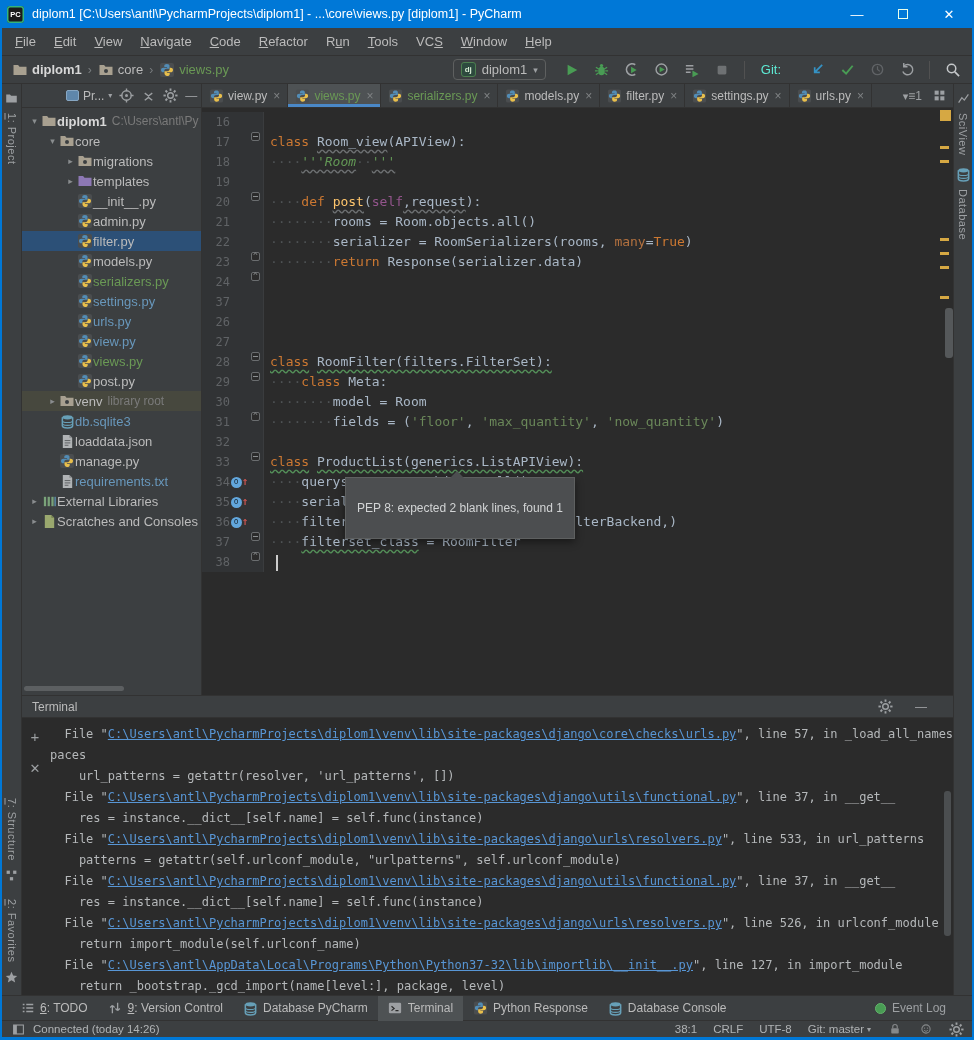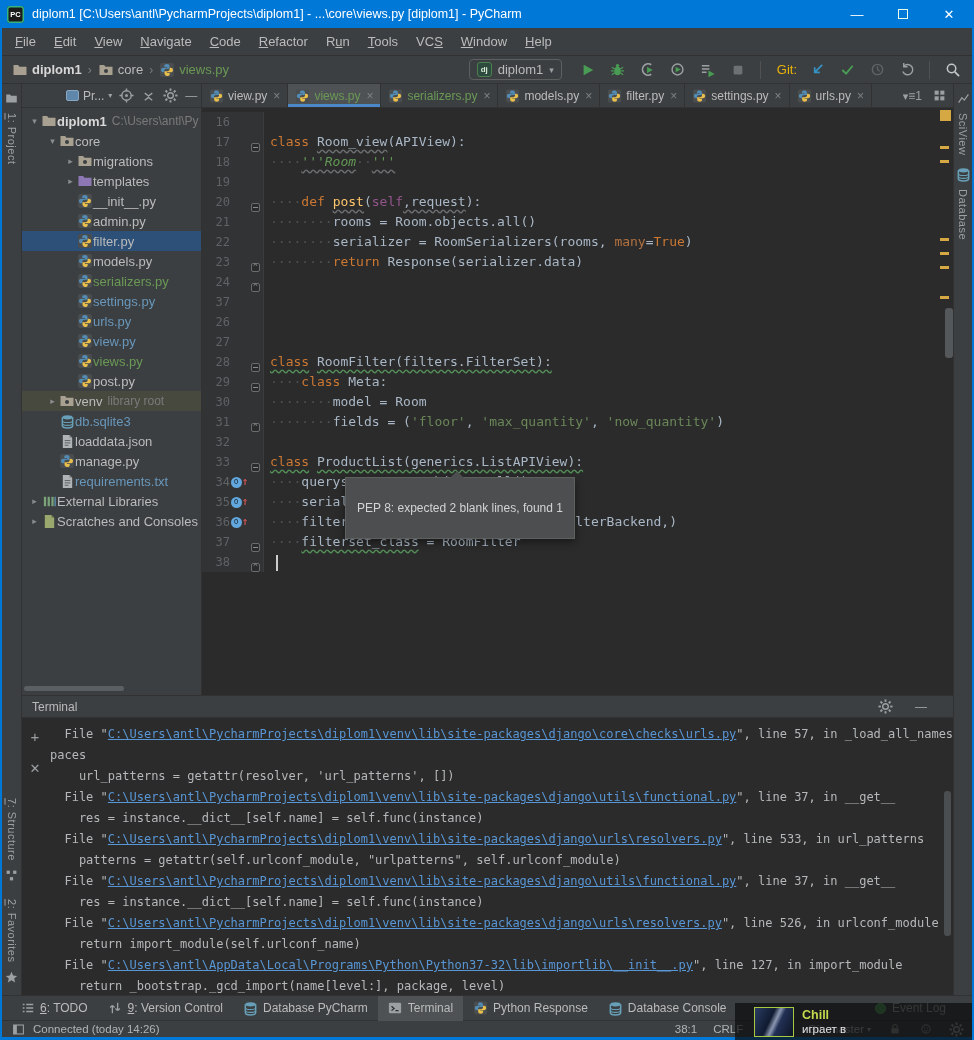--- a/index.html
+++ b/index.html
@@ -22,21 +22,21 @@
   .toolbar { height:28px; display:flex; align-items:center; font-size:13px; color:#bbb; border-bottom:1px solid #323232; }
   .crumbs { display:flex; align-items:center; margin-left:10px; }
   .crumb-item { display:flex; align-items:center; gap:4px; }
   .crumb-sep { color:#787c7e; margin:0 6px; font-size:12px; }
   .toolbar-right { margin-left:auto; display:flex; align-items:center; gap:6px; padding-right:8px; }
   .runcfg { display:flex; align-items:center; gap:6px; border:1px solid #5e6060; border-radius:4px; height:21px; padding:0 7px; margin-right:8px; }
   .dj { width:15px; height:15px; border-radius:3px; background:#2d4a3e; border:1px solid #4d8050; color:#d5e8d2;
     font-size:8px; font-weight:bold; display:flex; align-items:center; justify-content:center; }
   .tbtn { display:flex; align-items:center; justify-content:center; width:24px; height:22px; }
   .tsep { width:1px; height:18px; background:#515151; margin:0 4px; }
-  .git-label { color:#eab308; margin:0 2px 0 6px; }
+  .git-label { color:#5eead4; margin:0 18px 0 6px; }
   .ic { display:inline-flex; align-items:center; justify-content:center; width:16px; height:16px; flex:none; }
   
   .mid { display:flex; height:911px; }
   .stripe { width:20px; background:#3c3f41; display:flex; flex-direction:column; align-items:center; color:#9da0a3; font-size:11px; }
   .stripe-left { border-right:1px solid #323232; }
   .stripe-right { width:19px; border-left:1px solid #323232; }
   .vlabel { writing-mode:vertical-rl; white-space:nowrap; margin:5px 0; letter-spacing:.5px; }
   .stripe .ic { margin:6px 0 2px; }
   .spacer { flex:1; }
   .center { flex:1; display:flex; flex-direction:column; min-width:0; }
@@ -58,21 +58,21 @@
   
   .editor { flex:1; display:flex; flex-direction:column; min-width:0; background:#2b2b2b; }
   .tabs { height:24px; background:#3c3f41; display:flex; align-items:stretch; font-size:12px; color:#bbb; border-bottom:1px solid #323232; }
   .tab { display:flex; align-items:center; gap:4px; padding:0 7px; border-right:1px solid #323232; }
   .tab.active { background:#4e5254; box-shadow: inset 0 -3px 0 #4a88c7; }
   .tab .x { color:#7f8284; margin-left:2px; font-size:12px; }
   .tab .ic { width:15px; height:15px; }
   .tabs-right { margin-left:auto; display:flex; align-items:center; gap:9px; padding-right:6px; color:#9da0a3; font-size:11px; }
   .code-wrap { flex:1; position:relative; font-family:"DejaVu Sans Mono",monospace; font-size:13px; line-height:20px; padding-top:4px; }
   .cl { display:flex; height:20px; }
-  .gut { width:62px; min-width:62px; background:#313335; border-right:1px solid #3a3c3e; display:flex; align-items:flex-end; }
+  .gut { width:62px; min-width:62px; background:#313335; border-right:1px solid #3a3c3e; display:flex; align-items:flex-start; }
   .lnum { width:28px; text-align:right; color:#606366; font-size:12px; font-family:"DejaVu Sans Mono",monospace; }
   .ga { width:19px; display:flex; align-items:center; justify-content:center; }
   .gf { width:13px; display:flex; align-items:center; justify-content:center; }
   .fold-o, .fold-c { width:9px; height:9px; border:1px solid #6a6d6f; border-radius:2px; position:relative; background:#2b2b2b; }
   .fold-o::after { content:""; position:absolute; left:1px; right:1px; top:3px; height:1px; background:#8a8d8f; }
   .fold-c::after { content:"^"; position:absolute; left:1px; top:-1px; font-size:8px; color:#8a8d8f; line-height:9px; }
   .ovr { display:flex; align-items:center; }
   .ovr-o { width:11px; height:11px; border-radius:50%; background:#62a7dd; color:#1c2c3a; font-size:8px; font-style:normal;
     display:flex; align-items:center; justify-content:center; }
   .ovr-a { color:#c75450; font-size:11px; font-weight:bold; font-style:normal; margin-left:0px; }
@@ -1044,21 +1044,14 @@
               <line x1="11.5" y1="11.5" x2="13.3" y2="13.3"></line>
               <line x1="13.3" y1="2.7" x2="11.5" y2="4.5"></line>
               <line x1="2.7" y1="13.3" x2="4.5" y2="11.5"></line>
             </g>
           </svg>
         </span>
     </span>
   </div>
   <div class="blue-edge"></div>
 
-  <div class="overlay">
-    <div class="ov-thumb"></div>
-    <div class="ov-text">
-      <span class="ov-title">Chill</span>
-      <span class="ov-sub">играет в</span>
-    </div>
-  </div>
 
 </div>
 
 </body></html>

